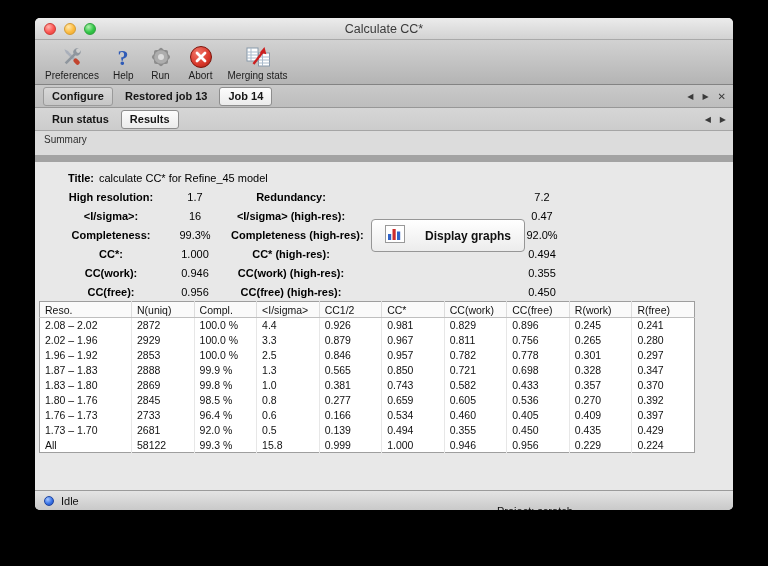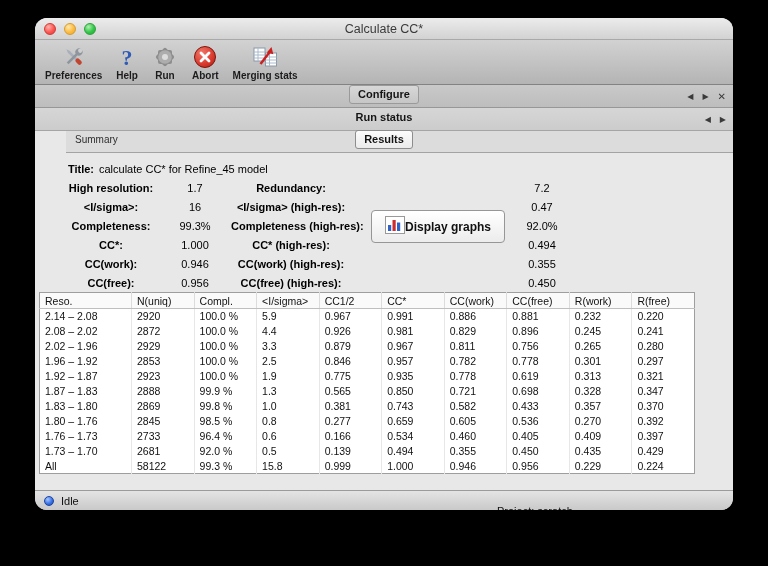--- a/index.html
+++ b/index.html
@@ -1,69 +1,69 @@
 <!DOCTYPE html>
 <html><head>
 <meta charset="utf-8">
 <style>
   * { box-sizing: border-box; margin: 0; padding: 0; }
   html, body { width: 768px; height: 566px; background: #000; overflow: hidden;
                font-family: "Liberation Sans", sans-serif; }
 
   .window { position: absolute; left: 35px; top: 18px; width: 698px; height: 492px;
-            background: #e8e8e8; border-radius: 12px; overflow: hidden;
+            background: #e8e8e8; border-radius: 5px; overflow: hidden;
             box-shadow: 0 14px 30px rgba(0,0,0,.9); }
 
   
   .titlebar { height: 22px; background: linear-gradient(#ececec, #d2d2d2);
               border-bottom: 1px solid #a9a9a9; position: relative; }
   .window-title { text-align: center; line-height: 22px; font-size: 12.5px; color: #3a3a3a; }
   .traffic-lights { position: absolute; top: 5px; left: 9px; display: flex; gap: 8px; }
   .tl { width: 12px; height: 12px; border-radius: 50%; display: inline-block; }
   .tl-red    { background: radial-gradient(circle at 35% 30%, #ffb3ae, #fc5753 55%, #e03c38); border: 1px solid #ce3a36; }
   .tl-yellow { background: radial-gradient(circle at 35% 30%, #ffe9b0, #fdbc40 55%, #e8a42e); border: 1px solid #d49c33; }
   .tl-green  { background: radial-gradient(circle at 35% 30%, #b2f0b0, #33c748 55%, #26a835); border: 1px solid #2da23c; }
 
   
   .toolbar { height: 45px; background: linear-gradient(#d2d2d2, #b4b4b4);
              border-bottom: 1px solid #838383; display: flex; align-items: flex-start;
              padding: 3px 10px 0; gap: 14px; }
   .tb-item { display: flex; flex-direction: column; align-items: center; cursor: default; }
   .tb-icon { height: 27px; display: flex; align-items: center; }
-  .tb-label { font-size: 10px; color: #1c1c1c; white-space: nowrap; font-weight: bold; }
+  .tb-label { font-size: 10px; color: #1c1c1c; white-space: nowrap; }
 
   
   .tabbar { height: 23px; background: linear-gradient(#c9c9c9, #bdbdbd);
             border-bottom: 1px solid #979797; display: flex; align-items: center;
-            padding: 0 8px; gap: 3px; position: relative; flex-direction: column; }
+            padding: 0 8px; gap: 3px; position: relative; }
   .tabbar.sub { background: linear-gradient(#d6d6d6, #cccccc); border-bottom: 1px solid #a5a5a5; }
   .tab { font-size: 11px; font-weight: bold; color: #151515; padding: 2px 8px 3px;
          border-radius: 3px; border: 1px solid transparent; white-space: nowrap; }
   .tab.boxed  { border-color: #9a9a9a; background: linear-gradient(#d8d8d8, #c6c6c6); }
   .tab.active { border-color: #8d8d8d; background: linear-gradient(#fcfcfc, #ebebeb); }
   .tab-nav { position: absolute; right: 7px; top: 0; height: 100%; display: flex;
              align-items: center; gap: 9px; }
   .tab-nav span { font-size: 8px; color: #3a3a3a; }
   .tab-nav span.x { font-size: 10px; }
 
-  .section-band { height: 22px; background: #dcdcdc; border-bottom: 1px solid #a3a3a3;
-                  font-size: 10px; color: #2e2e2e; line-height: 17px; padding-left: 9px; margin-left: 31px; }
+  .section-band { height: 31px; background: #dcdcdc; border-bottom: 7px solid #a3a3a3;
+                  font-size: 10px; color: #2e2e2e; line-height: 17px; padding-left: 9px; }
 
   
   .content { position: relative; height: 340px; background: #e8e8e8; }
   .summary-block { padding: 6px 0 0 28px; text-align: center; }
   .title-row { height: 19px; font-size: 11px; display: flex; align-items: center; }
   .title-row .lbl { font-weight: bold; width: 36px; }
   .sum-row { height: 19px; font-size: 11px; display: grid;
              grid-template-columns: 96px 72px 120px auto; align-items: center; }
   .sum-label { font-weight: bold; white-space: nowrap; }
   .sum-val { white-space: nowrap; }
 
   .display-graphs-btn { position: absolute; left: 336px; top: 57px; display: flex;
-                        align-items: center; gap: 0; padding: 5px 13px; font-size: 12px;
+                        align-items: center; gap: 20px; padding: 5px 13px; font-size: 12px;
                         font-weight: bold; color: #111; font-family: inherit;
                         background: linear-gradient(#ffffff, #ececec);
                         border: 1px solid #969696; border-radius: 4px; cursor: default; }
 
   
   .table-wrap { margin-left: 4px; margin-top: 0; }
   table.results { width: 656px; border-collapse: collapse; table-layout: fixed;
                   background: #fff; border: 1px solid #9e9e9e; font-size: 10.5px; color: #111; }
   table.results th { font-weight: normal; text-align: left; background: #fafafa;
                      border-bottom: 1px solid #bfbfbf; border-right: 1px solid #dcdcdc;
@@ -258,32 +258,20 @@
               <th>CC1/2</th>
               <th>CC*</th>
               <th>CC(work)</th>
               <th>CC(free)</th>
               <th>R(work)</th>
               <th>R(free)</th>
             </tr>
         </thead>
         <tbody id="table-body">
             <tr>
-              <td>2.14 – 2.08</td>
-              <td>2920</td>
-              <td>100.0 %</td>
-              <td>5.9</td>
-              <td>0.967</td>
-              <td>0.991</td>
-              <td>0.886</td>
-              <td>0.881</td>
-              <td>0.232</td>
-              <td>0.220</td>
-            </tr>
-            <tr>
               <td>2.08 – 2.02</td>
               <td>2872</td>
               <td>100.0 %</td>
               <td>4.4</td>
               <td>0.926</td>
               <td>0.981</td>
               <td>0.829</td>
               <td>0.896</td>
               <td>0.245</td>
               <td>0.241</td>
@@ -306,32 +294,20 @@
               <td>100.0 %</td>
               <td>2.5</td>
               <td>0.846</td>
               <td>0.957</td>
               <td>0.782</td>
               <td>0.778</td>
               <td>0.301</td>
               <td>0.297</td>
             </tr>
             <tr>
-              <td>1.92 – 1.87</td>
-              <td>2923</td>
-              <td>100.0 %</td>
-              <td>1.9</td>
-              <td>0.775</td>
-              <td>0.935</td>
-              <td>0.778</td>
-              <td>0.619</td>
-              <td>0.313</td>
-              <td>0.321</td>
-            </tr>
-            <tr>
               <td>1.87 – 1.83</td>
               <td>2888</td>
               <td>99.9 %</td>
               <td>1.3</td>
               <td>0.565</td>
               <td>0.850</td>
               <td>0.721</td>
               <td>0.698</td>
               <td>0.328</td>
               <td>0.347</td>

